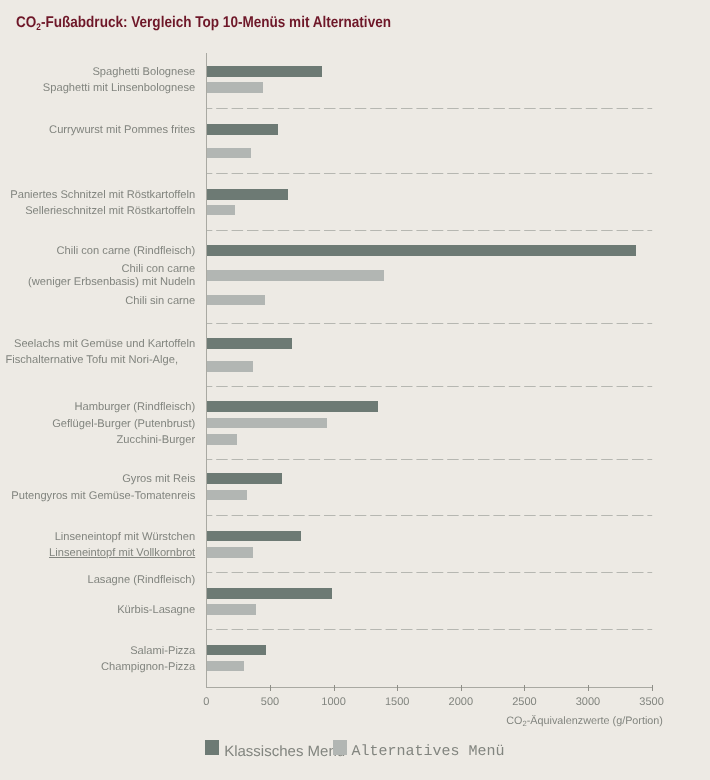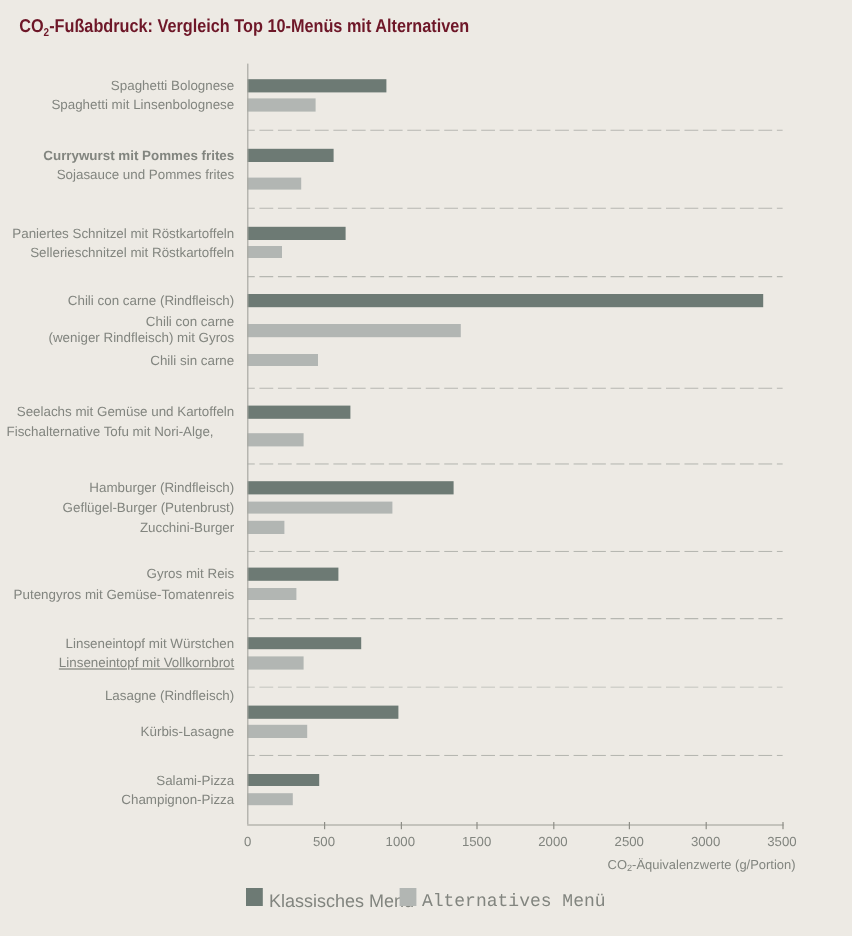--- a/index.html
+++ b/index.html
@@ -67,43 +67,42 @@
   <div id="plot-area">
       <div class="bar" style="left: 206.4px; top: 65.9px; width: 115.498px; height: 10.9px; background: rgb(109, 122, 116);"></div>
       <div class="cat-label" style="right: 514.8px; top: 66.05px; color: rgb(130, 133, 127);">
         <div>Spaghetti Bolognese</div>
       </div>
       <div class="bar" style="left: 206.4px; top: 82.1px; width: 56.2224px; height: 10.9px; background: rgb(178, 182, 179);"></div>
       <div class="cat-label" style="right: 514.8px; top: 82.25px; color: rgb(130, 133, 127);">
         <div>Spaghetti mit Linsenbolognese</div>
       </div>
       <div class="bar" style="left: 206.4px; top: 124.2px; width: 71.7408px; height: 10.9px; background: rgb(109, 122, 116);"></div>
-      <div class="cat-label" style="right: 514.8px; top: 124.35px; color: rgb(130, 133, 127); font-weight: bold;">
+      <div class="cat-label" style="right: 514.8px; top: 124.35px; color: rgb(130, 133, 127);">
         <div>Currywurst mit Pommes frites</div>
       </div>
       <div class="bar" style="left: 206.4px; top: 147.6px; width: 44.6472px; height: 10.9px; background: rgb(178, 182, 179);"></div>
       <div class="cat-label" style="right: 514.8px; top: 140.15px; color: rgb(130, 133, 127);">
-        <div>Sojasauce und Pommes frites</div>
       </div>
       <div class="bar" style="left: 206.4px; top: 188.9px; width: 81.6624px; height: 10.9px; background: rgb(109, 122, 116);"></div>
       <div class="cat-label" style="right: 514.8px; top: 189.05px; color: rgb(130, 133, 127);">
         <div>Paniertes Schnitzel mit Röstkartoffeln</div>
       </div>
       <div class="bar" style="left: 206.4px; top: 204.6px; width: 28.2384px; height: 10.9px; background: rgb(178, 182, 179);"></div>
       <div class="cat-label" style="right: 514.8px; top: 204.75px; color: rgb(130, 133, 127);">
         <div>Sellerieschnitzel mit Röstkartoffeln</div>
       </div>
       <div class="bar" style="left: 206.4px; top: 245.2px; width: 429.936px; height: 10.9px; background: rgb(109, 122, 116);"></div>
       <div class="cat-label" style="right: 514.8px; top: 245.35px; color: rgb(130, 133, 127);">
         <div>Chili con carne (Rindfleisch)</div>
       </div>
       <div class="bar" style="left: 206.4px; top: 270.2px; width: 177.317px; height: 10.9px; background: rgb(178, 182, 179);"></div>
       <div class="cat-label" style="right: 514.8px; top: 262.75px; color: rgb(130, 133, 127);">
         <div>Chili con carne</div>
-        <div>(weniger Rindfleisch) mit Gyros</div>
+        <div>(weniger Erbsenbasis) mit Nudeln</div>
       </div>
       <div class="bar" style="left: 206.4px; top: 294.6px; width: 58.2576px; height: 10.9px; background: rgb(178, 182, 179);"></div>
       <div class="cat-label" style="right: 514.8px; top: 294.75px; color: rgb(130, 133, 127);">
         <div>Chili sin carne</div>
       </div>
       <div class="bar" style="left: 206.4px; top: 337.8px; width: 85.7328px; height: 10.9px; background: rgb(109, 122, 116);"></div>
       <div class="cat-label" style="right: 514.8px; top: 337.95px; color: rgb(130, 133, 127);">
         <div>Seelachs mit Gemüse und Kartoffeln</div>
       </div>
       <div class="bar" style="left: 206.4px; top: 361.3px; width: 46.5552px; height: 10.9px; background: rgb(178, 182, 179);"></div>

